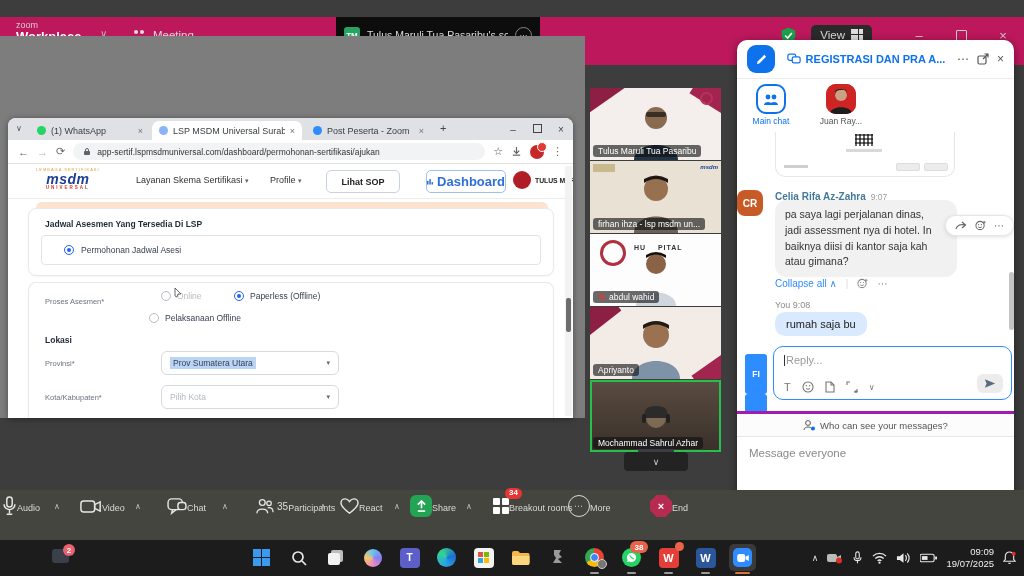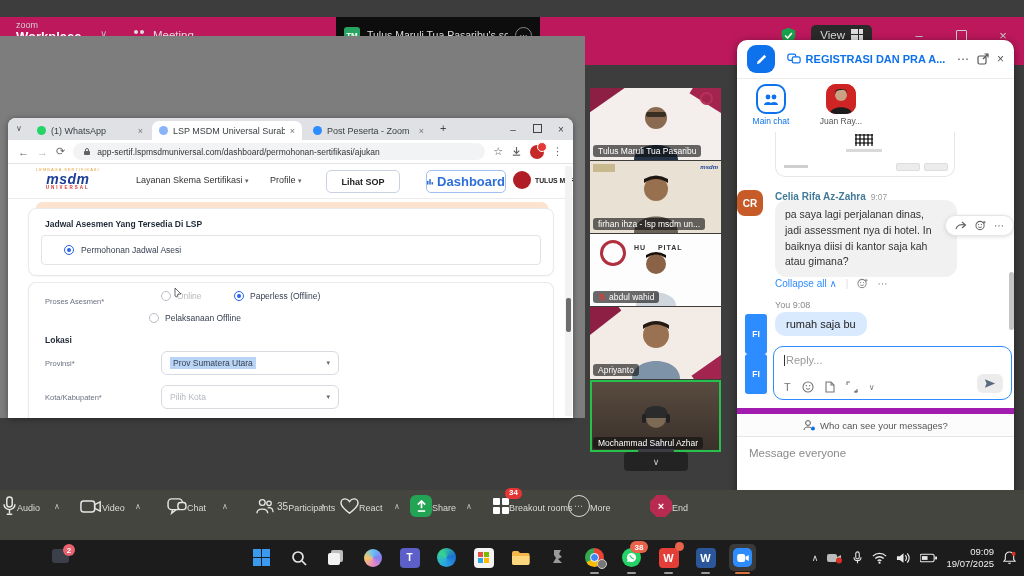--- a/index.html
+++ b/index.html
@@ -120,30 +120,30 @@
   .cr-av{position:absolute;left:0px;top:58px;width:26px;height:26px;border-radius:8px;background:#c75b28;color:#fff;
     font-size:10px;font-weight:bold;display:flex;align-items:center;justify-content:center;}
   .bubble{background:#f1f1f1;border-radius:12px;padding:7px 10px;font-size:10.5px;color:#333;line-height:1.5;width:182px;box-sizing:border-box;}
   .hoverpill{position:absolute;right:0px;top:83px;background:#fff;border:1px solid #e6e6e6;border-radius:14px;
     box-shadow:0 1px 4px rgba(0,0,0,.12);display:flex;align-items:center;gap:8px;padding:4px 9px;color:#666;font-size:10px;}
   .collapse-row{position:absolute;left:38px;top:146px;display:flex;align-items:center;gap:9px;font-size:10px;}
   .clink{color:#2d8cff;}
   .vdiv{color:#ddd;}
   .you-row{position:absolute;left:38px;top:168px;font-size:9px;color:#8a8a8a;}
   .fi-av{width:22px;height:40px;border-radius:3px;background:#2d8cff;color:#fff;font-size:8.5px;font-weight:bold;
-    display:flex;align-items:center;justify-content:center;position:absolute;}
+    display:flex;align-items:center;justify-content:center;position:absolute;margin-top:40px;}
   .yoububble{position:absolute;left:38px;top:180px;background:#d9eaff;border-radius:10px;padding:6px 11px;font-size:11px;color:#222;}
   .replybox{position:absolute;left:36px;top:214px;right:2px;height:52px;border:1.5px solid #2d8cff;border-radius:10px;background:#fff;}
   .reply-ph{position:absolute;left:10px;top:7px;font-size:11px;color:#999;}
   .caretbar{display:inline-block;width:1px;height:11px;background:#333;vertical-align:-2px;margin-right:1px;}
   .rtools{position:absolute;left:10px;bottom:6px;display:flex;align-items:center;gap:11px;color:#777;font-size:11px;}
   .sendbtn{position:absolute;right:8px;bottom:6px;width:26px;height:19px;border-radius:6px;background:#ececec;
     display:flex;align-items:center;justify-content:center;}
   .chat-scroll{position:absolute;right:0px;top:140px;width:5px;height:58px;background:#c4c4c4;border-radius:3px;}
-  .privacy{height:22px;border-top:6px solid #a21caf;display:flex;align-items:center;justify-content:center;gap:5px;
+  .privacy{height:22px;border-top:3px solid #a21caf;display:flex;align-items:center;justify-content:center;gap:5px;
     font-size:9.5px;color:#555;flex:none;background:#fcfcfc;}
   .composearea{height:100px;border-top:1px solid #e6e6e6;position:relative;flex:none;}
   .compose-ph{position:absolute;left:12px;top:10px;font-size:11.5px;color:#8a8a8a;}
   .ctools{position:absolute;left:12px;bottom:10px;display:flex;align-items:center;gap:13px;color:#666;font-size:12px;}
   .csend{position:absolute;right:12px;bottom:10px;}
 
   
   .meetbar{position:absolute;left:0;top:490px;width:1024px;height:50px;background:#45453f;}
   .mitem{position:absolute;top:4px;display:flex;align-items:center;color:#d9d9d9;width:80px;}
   .mlabel{font-size:9px;margin-top:3px;white-space:nowrap;}

